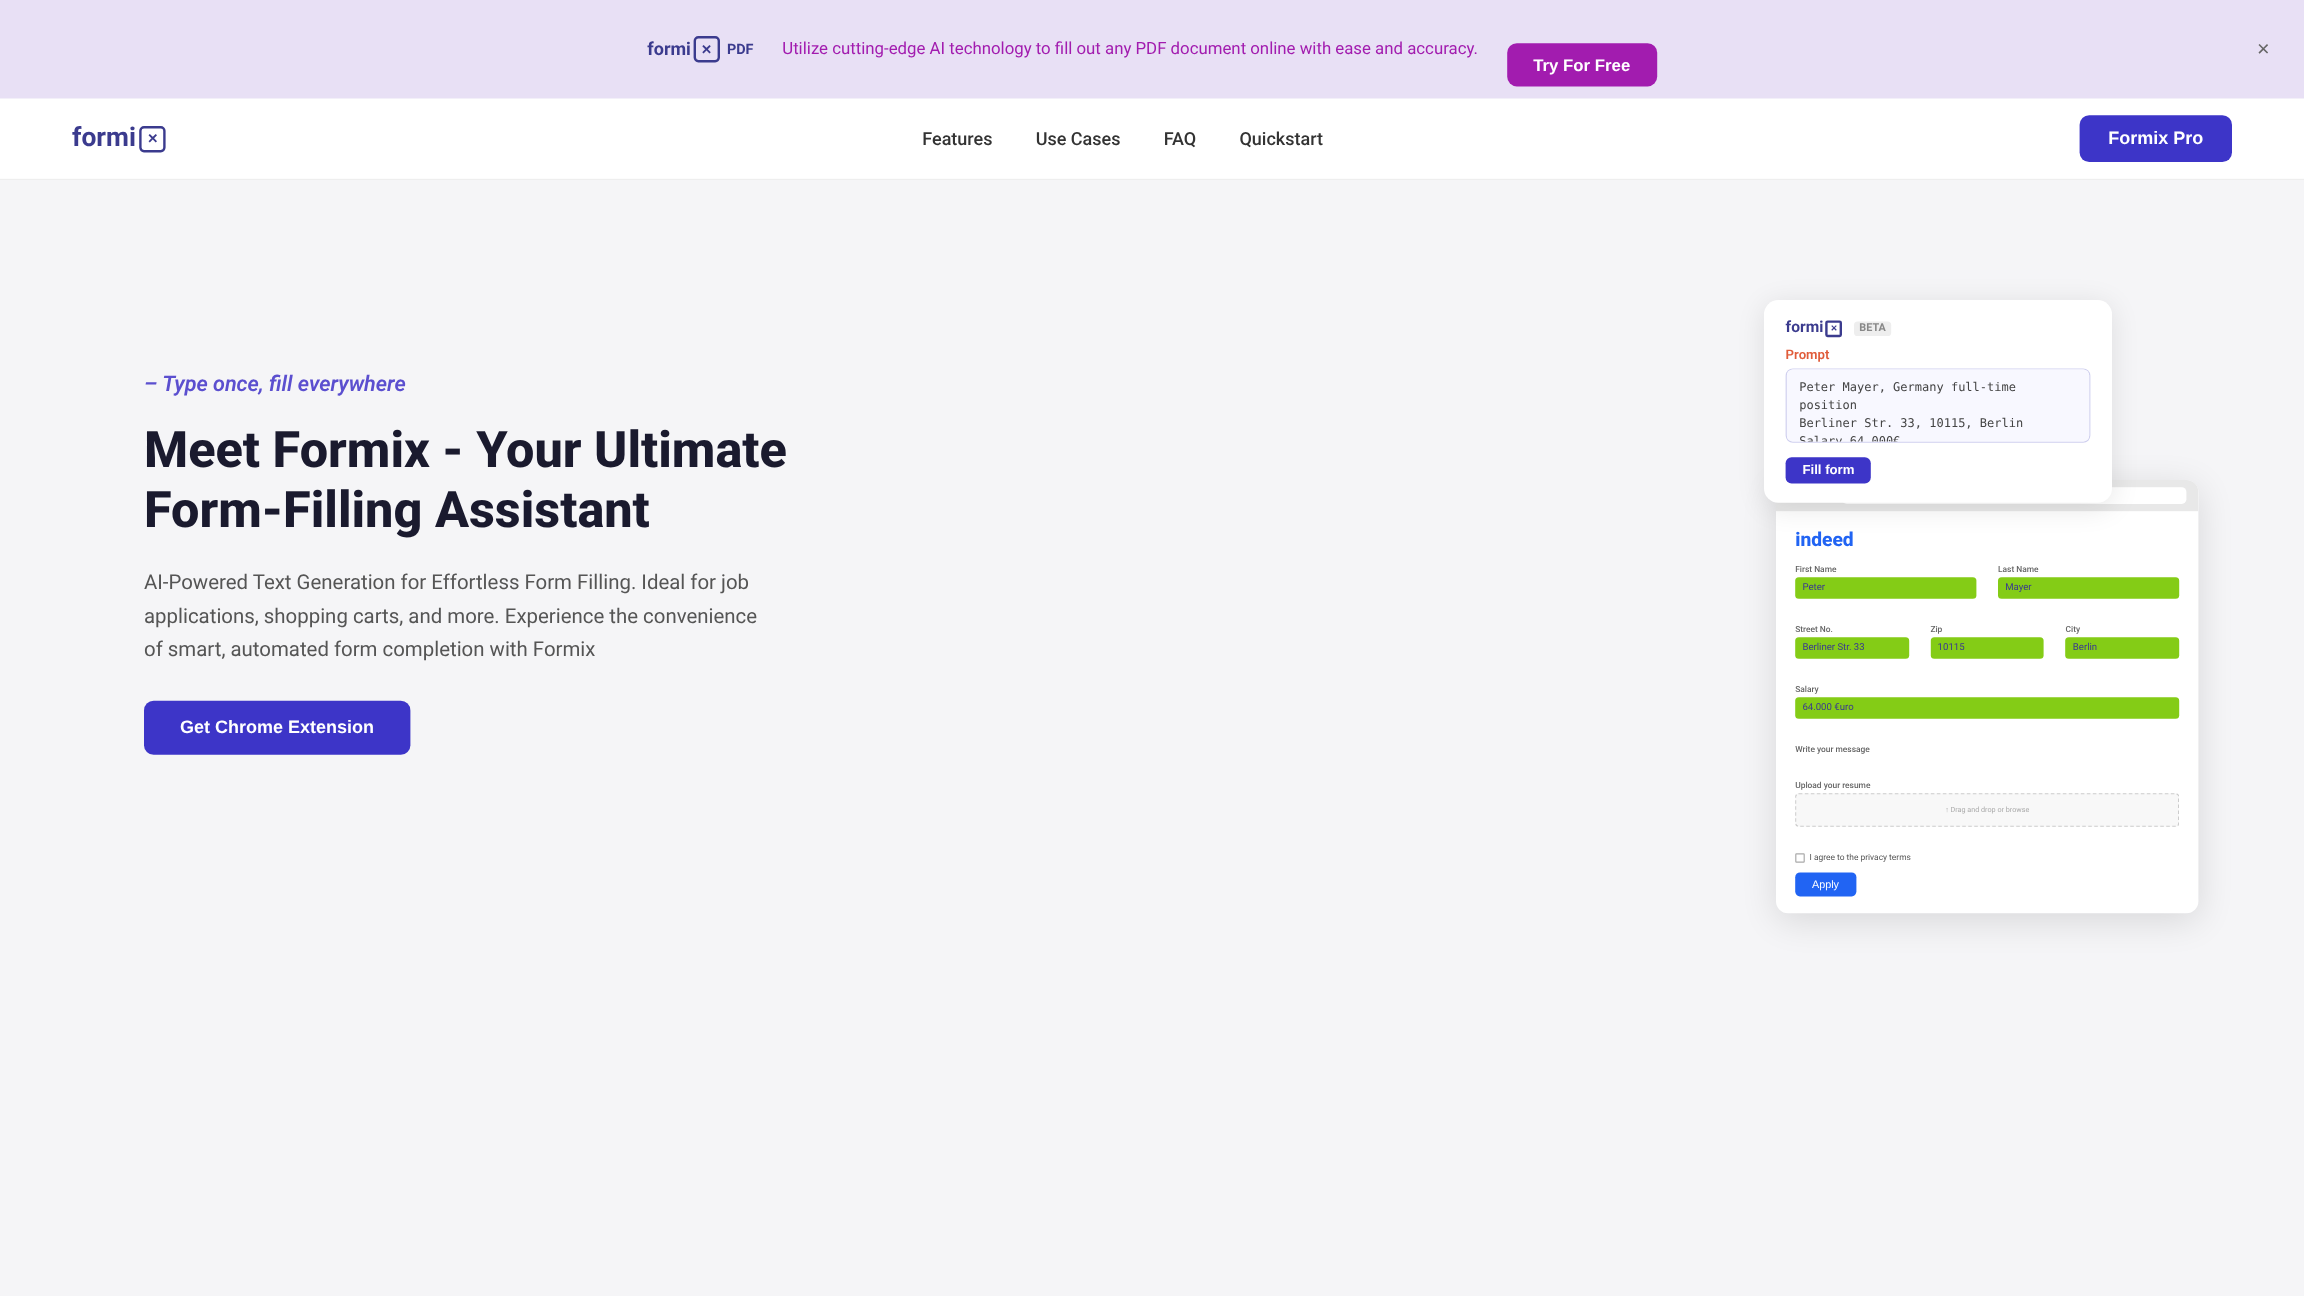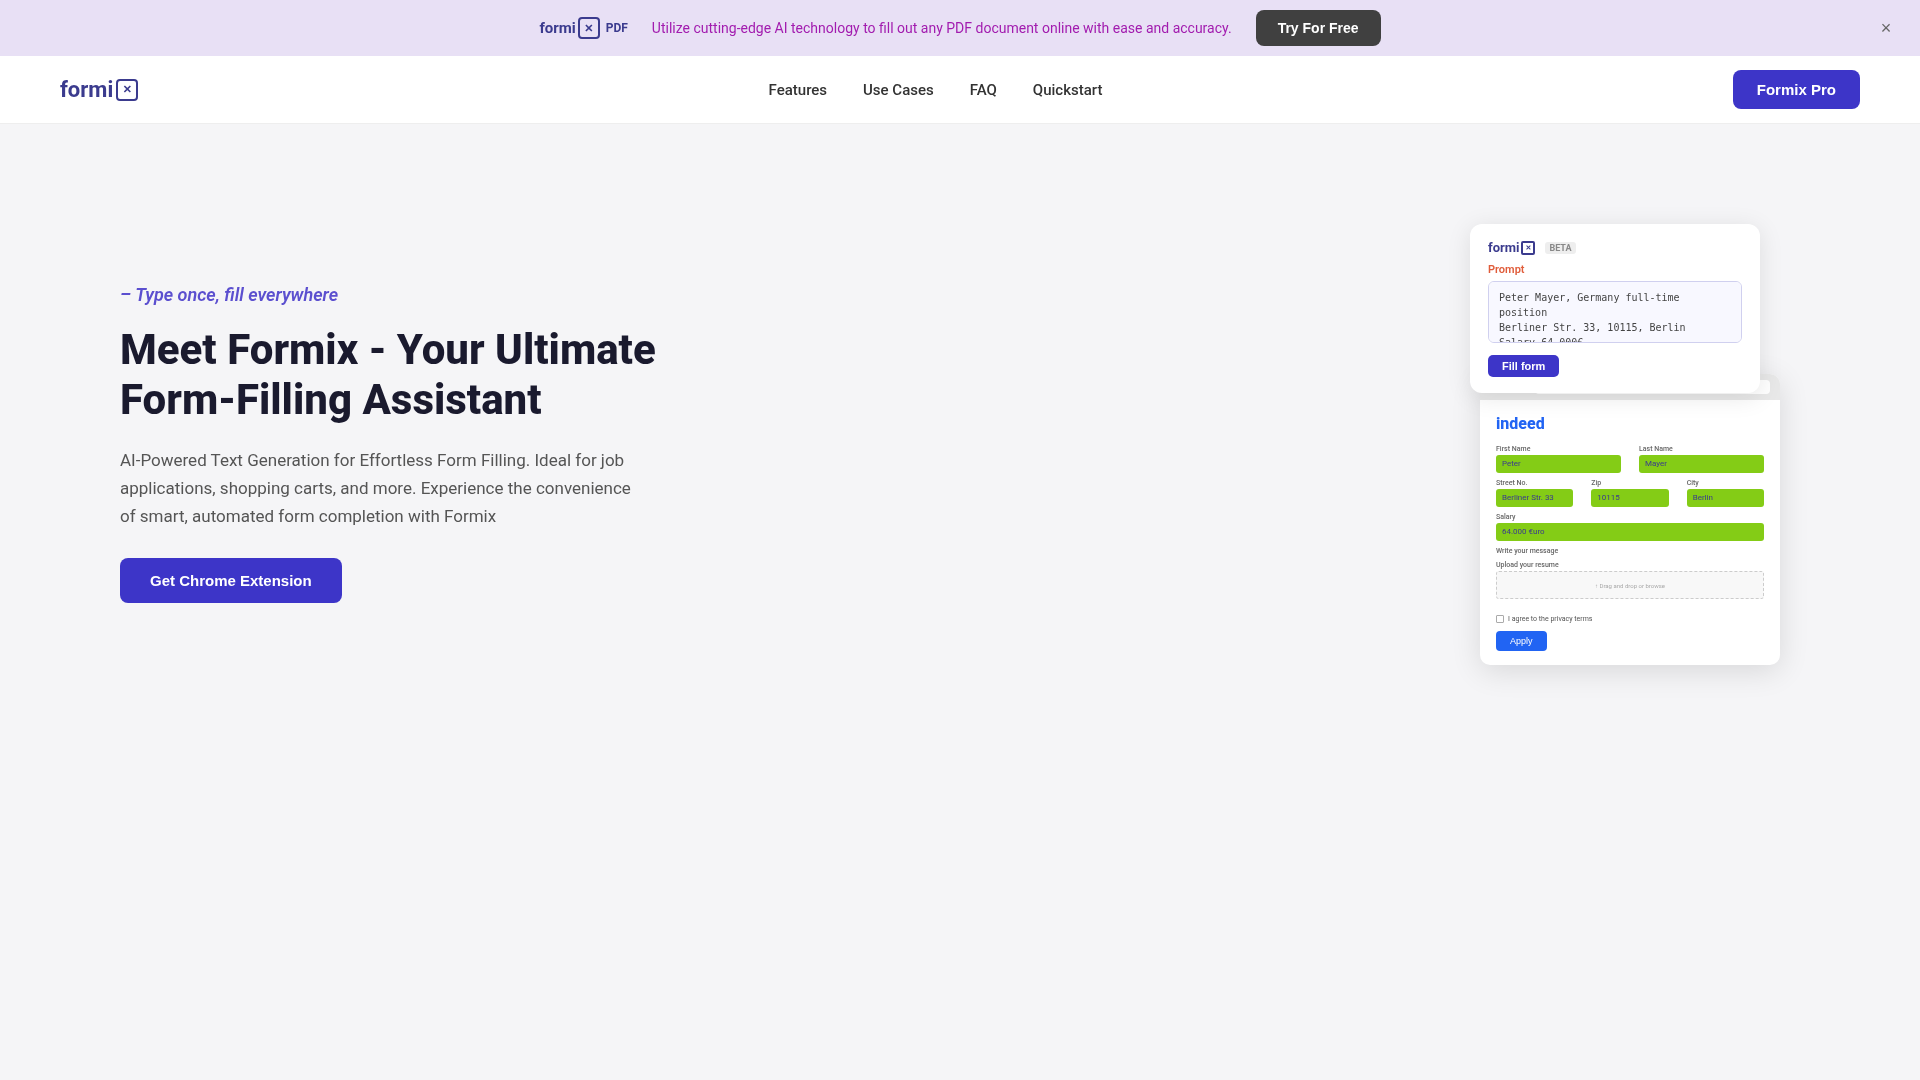--- a/index.html
+++ b/index.html
@@ -32,28 +32,29 @@
       font-size: 12px;
       font-weight: 700;
       color: #3b3b8e;
       margin-left: 2px;
     }
     .banner-text {
       font-size: 14px;
       color: #a21caf;
     }
     .banner-btn {
-      background: #404040;
+      background: #a21caf;
       color: white;
       border: none;
       border-radius: 8px;
       padding: 10px 22px;
       font-size: 14px;
       font-weight: 600;
       cursor: pointer;
+      margin-top: 26px;
     }
     .banner-close {
       position: absolute;
       right: 20px;
       top: 50%;
       transform: translateY(-50%);
       background: none;
       border: none;
       font-size: 18px;
       cursor: pointer;
@@ -254,21 +255,21 @@
       font-size: 11px;
       font-weight: 600;
       cursor: pointer;
     }
 
     
     .browser-mockup {
       background: white;
       border-radius: 10px;
       box-shadow: 0 6px 30px rgba(0,0,0,0.12);
-      width: 300px;
+      width: 352px;
       position: absolute;
       top: 150px;
       left: 0;
       z-index: 1;
       overflow: hidden;
     }
     .browser-bar {
       background: #e8e8e8;
       padding: 6px 10px;
       display: flex;
@@ -298,21 +299,21 @@
     }
     .indeed-logo {
       font-size: 16px;
       font-weight: 800;
       color: #2164f3;
       margin-bottom: 12px;
     }
     .form-row {
       display: flex;
       gap: 18px;
-      margin-bottom: 6px;
+      margin-bottom: 22px;
     }
     .form-group {
       flex: 1;
       display: flex;
       flex-direction: column;
       gap: 2px;
     }
     .form-label {
       font-size: 7px;
       color: #666;

